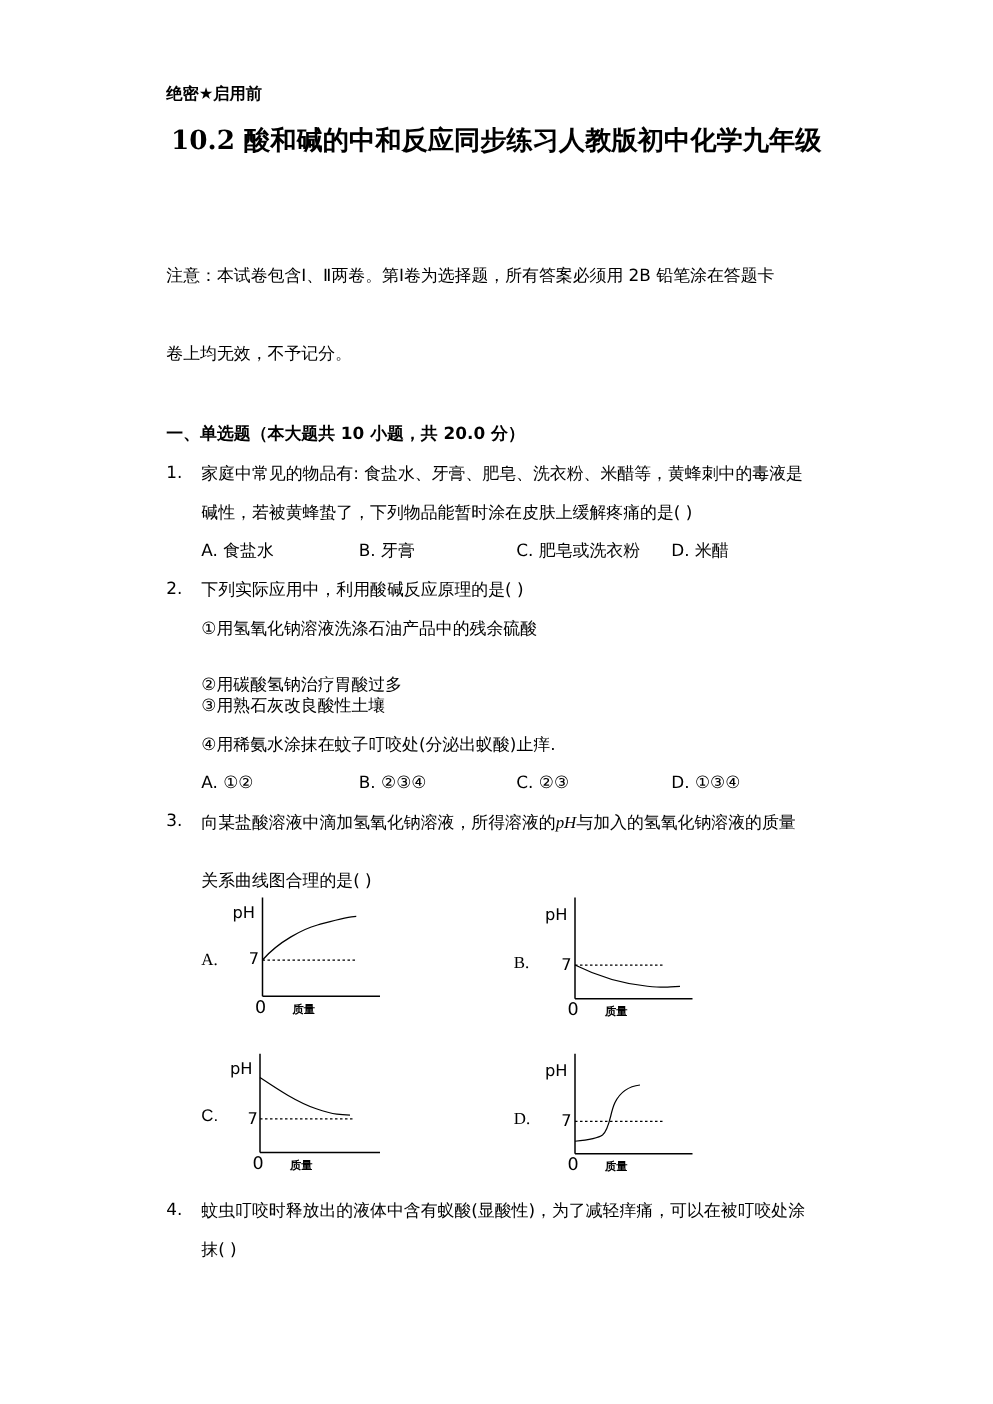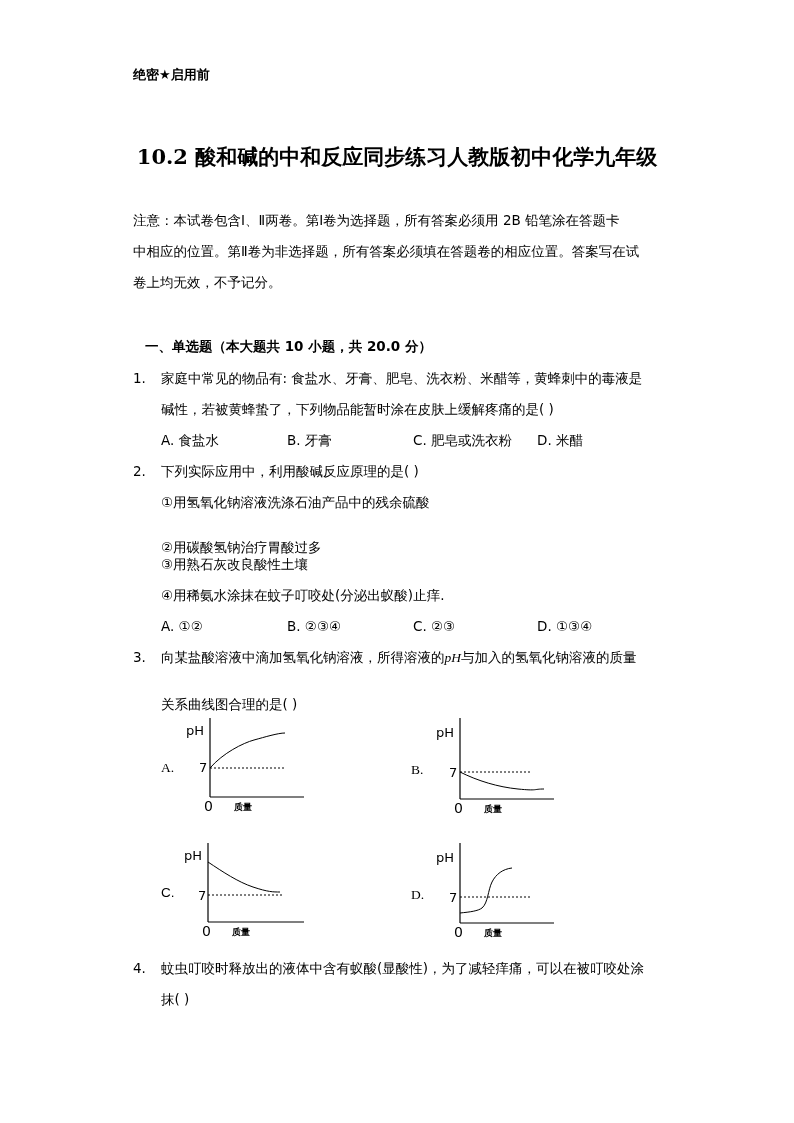--- a/index.html
+++ b/index.html
@@ -2,45 +2,44 @@
 <html><head>
 <meta charset="utf-8">
 <style>
   html, body { margin: 0; padding: 0; background: #ffffff; }
   body { width: 794px; height: 1123px; position: relative; overflow: hidden;
          font-family: "DejaVu Sans", "Liberation Sans", sans-serif; color: #000; }
   .page { position: absolute; left: 0; top: 0; width: 794px; height: 937px; }
   .abs { position: absolute; white-space: nowrap; }
   .secret { left: 133px; top: 66px; font-size: 13px; font-weight: bold; }
   .title { left: 0; width: 794px; text-align: center; font-family: "DejaVu Serif", "Liberation Serif", serif;
-           font-size: 21px; font-weight: bold; margin-top: 45px; }
+           font-size: 21px; font-weight: bold; }
   .title1 { top: 98px; }
   .title2 { top: 144px; }
   .info { left: 161px; top: 181px; font-size: 13.5px; }
   .blank { display: inline-block; width: 72px; border-bottom: 1px solid #000; height: 13px; vertical-align: baseline; margin-right: 2px; }
   .notice { left: 133px; font-size: 13.5px; }
-  .section { left: 133px; top: 338px; font-size: 13.5px; font-weight: bold; margin-left: 12px; }
+  .section { left: 133px; top: 338px; font-size: 13.5px; font-weight: bold; }
   .qnum { left: 133px; font-size: 13.5px; }
   .qtext { left: 161px; font-size: 13.5px; }
   .opt { font-size: 13.5px; }
   .graph { position: absolute; }
   .glabel { font-size: 13.5px; font-family: "Liberation Serif", "DejaVu Serif", serif; }
   .math { font-family: "Liberation Serif", "DejaVu Serif", serif; font-style: italic; }
 </style>
 </head>
 <body>
 
 <div class="page">
 
   <div class="abs secret">绝密★启用前</div>
   <div class="abs title title1">10.2 酸和碱的中和反应同步练习人教版初中化学九年级</div>
 
 
   <div class="abs notice" style="top:212px">注意：本试卷包含Ⅰ、Ⅱ两卷。第Ⅰ卷为选择题，所有答案必须用 2B 铅笔涂在答题卡</div>
-  <div class="abs notice" style="top:243px">中相应的位置。第Ⅱ卷为非选择题，所有答案必须填在答题卷的相应位置。答案写在试</div>
   <div class="abs notice" style="top:274px">卷上均无效，不予记分。</div>
 
   <div class="abs section">一、单选题（本大题共 10 小题，共 20.0 分）</div>
 
   <div>
     <div class="abs qnum" style="top:370px">1.</div>
     <div class="abs qtext" style="top:370px">家庭中常见的物品有: 食盐水、牙膏、肥皂、洗衣粉、米醋等，黄蜂刺中的毒液是</div>
     <div class="abs qtext" style="top:401px">碱性，若被黄蜂蛰了，下列物品能暂时涂在皮肤上缓解疼痛的是(   )</div>
     <div class="abs opt" style="left:161px;top:432px"><span>A.</span> <span>食盐水</span></div>
     <div class="abs opt" style="left:287px;top:432px"><span>B.</span> <span>牙膏</span></div>

